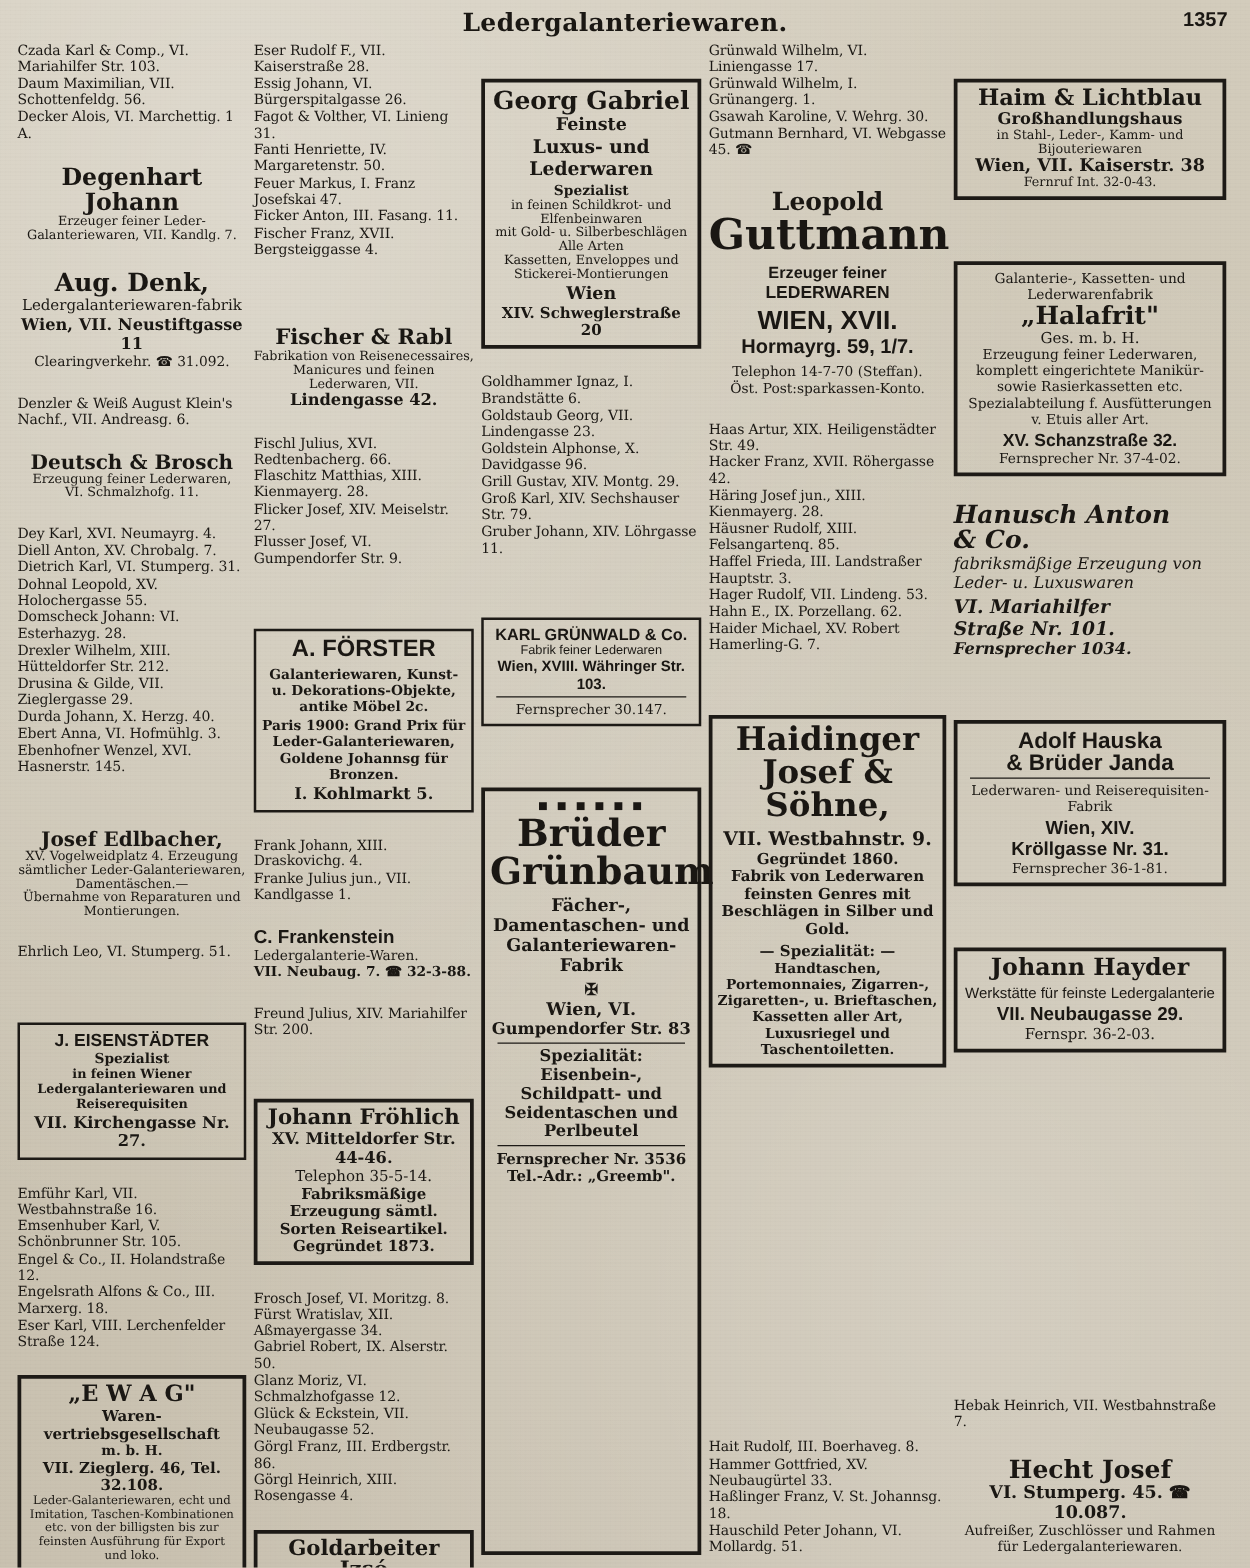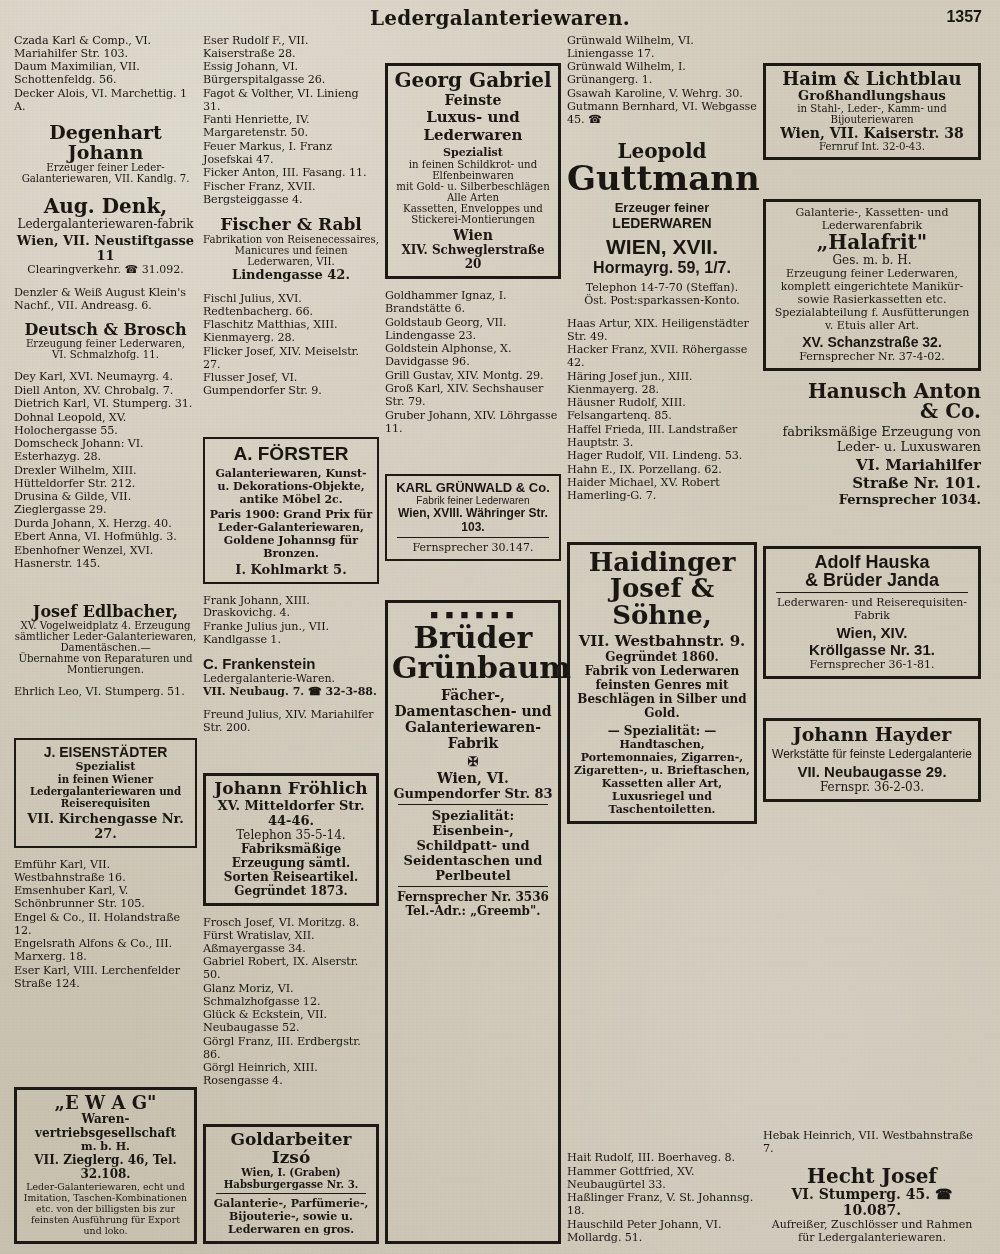--- a/index.html
+++ b/index.html
@@ -23,21 +23,21 @@
       repeating-linear-gradient(0deg, rgba(0,0,0,.04) 0 1px, rgba(0,0,0,0) 1px 3px),
       repeating-linear-gradient(90deg, rgba(0,0,0,.03) 0 1px, rgba(0,0,0,0) 1px 4px);
   }
   
   .hdr{position:absolute;top:6px;left:0;width:100%;text-align:center;}
   .hdr .t{font-weight:bold;font-size:20px;letter-spacing:.3px;}
   .pageno{position:absolute;top:8px;right:18px;font-weight:bold;font-size:16px;}
 
   .cols{position:absolute;top:34px;left:14px;right:14px;bottom:10px;
         display:flex;gap:6px;}
-  .col{flex:1 1 0;display:flex;flex-direction:column;gap:10px;min-width:0;}
+  .col{flex:1 1 0;display:flex;flex-direction:column;gap:20px;min-width:0;}
   .col.c1{flex:0 0 183px;}
   .col.c2{flex:0 0 176px;}
   .col.c3{flex:0 0 176px;}
   .col.c4{flex:0 0 190px;}
   .col.c5{flex:0 0 218px;}
 
   
   .entries{font-size:11.2px;line-height:1.16;letter-spacing:-.1px;}
   .entries div{margin-bottom:.5px;}
   .frak{font-family:"DejaVu Serif", serif;}
@@ -151,21 +151,21 @@
     <div class="entries frak">
       <div>Eser Rudolf F., VII. Kaiserstraße 28.</div>
       <div>Essig Johann, VI. Bürgerspitalgasse 26.</div>
       <div>Fagot &amp; Volther, VI. Linieng 31.</div>
       <div>Fanti Henriette, IV. Margaretenstr. 50.</div>
       <div>Feuer Markus, I. Franz Josefskai 47.</div>
       <div>Ficker Anton, III. Fasang. 11.</div>
       <div>Fischer Franz, XVII. Bergsteiggasse 4.</div>
     </div>
 
-    <div style="text-align:center;">
+    <div style="text-align:center;margin-top:36px;">
       <div class="heavy f17 tight">Fischer &amp; Rabl</div>
       <div class="frak f10">Fabrikation von Reisenecessaires, Manicures und feinen Lederwaren, VII.</div>
       <div class="heavy f13">Lindengasse 42.</div>
     </div>
 
     <div class="entries frak">
       <div>Fischl Julius, XVI. Redtenbacherg. 66.</div>
       <div>Flaschitz Matthias, XIII. Kienmayerg. 28.</div>
       <div>Flicker Josef, XIV. Meiselstr. 27.</div>
       <div>Flusser Josef, VI. Gumpendorfer Str. 9.</div>
@@ -328,21 +328,21 @@
 
     <div class="ad thick">
       <div class="frak f11">Galanterie-, Kassetten- und Lederwarenfabrik</div>
       <div class="heavy f20 tight">„Halafrit"</div>
       <div class="frak f12">Ges. m. b. H.</div>
       <div class="frak f11">Erzeugung feiner Lederwaren, komplett eingerichtete Manikür- sowie Rasierkassetten etc. Spezialabteilung f. Ausfütterungen v. Etuis aller Art.</div>
       <div class="sans b f14 mt2">XV. Schanzstraße 32.</div>
       <div class="frak f11">Fernsprecher Nr. 37-4-02.</div>
     </div>
 
-    <div style="text-align:right;">
+    <div style="text-align:left;font-style:italic;">
       <div class="heavy f20 tight">Hanusch Anton</div>
       <div class="heavy f20 tight">&amp; Co.</div>
       <div class="frak f13 mt2">fabriksmäßige Erzeugung von Leder- u. Luxuswaren</div>
       <div class="heavy f15 mt2">VI. Mariahilfer</div>
       <div class="heavy f15">Straße Nr. 101.</div>
       <div class="heavy f13">Fernsprecher 1034.</div>
     </div>
 
     <div class="ad thick">
       <div class="sans b f18 tight">Adolf Hauska</div>

